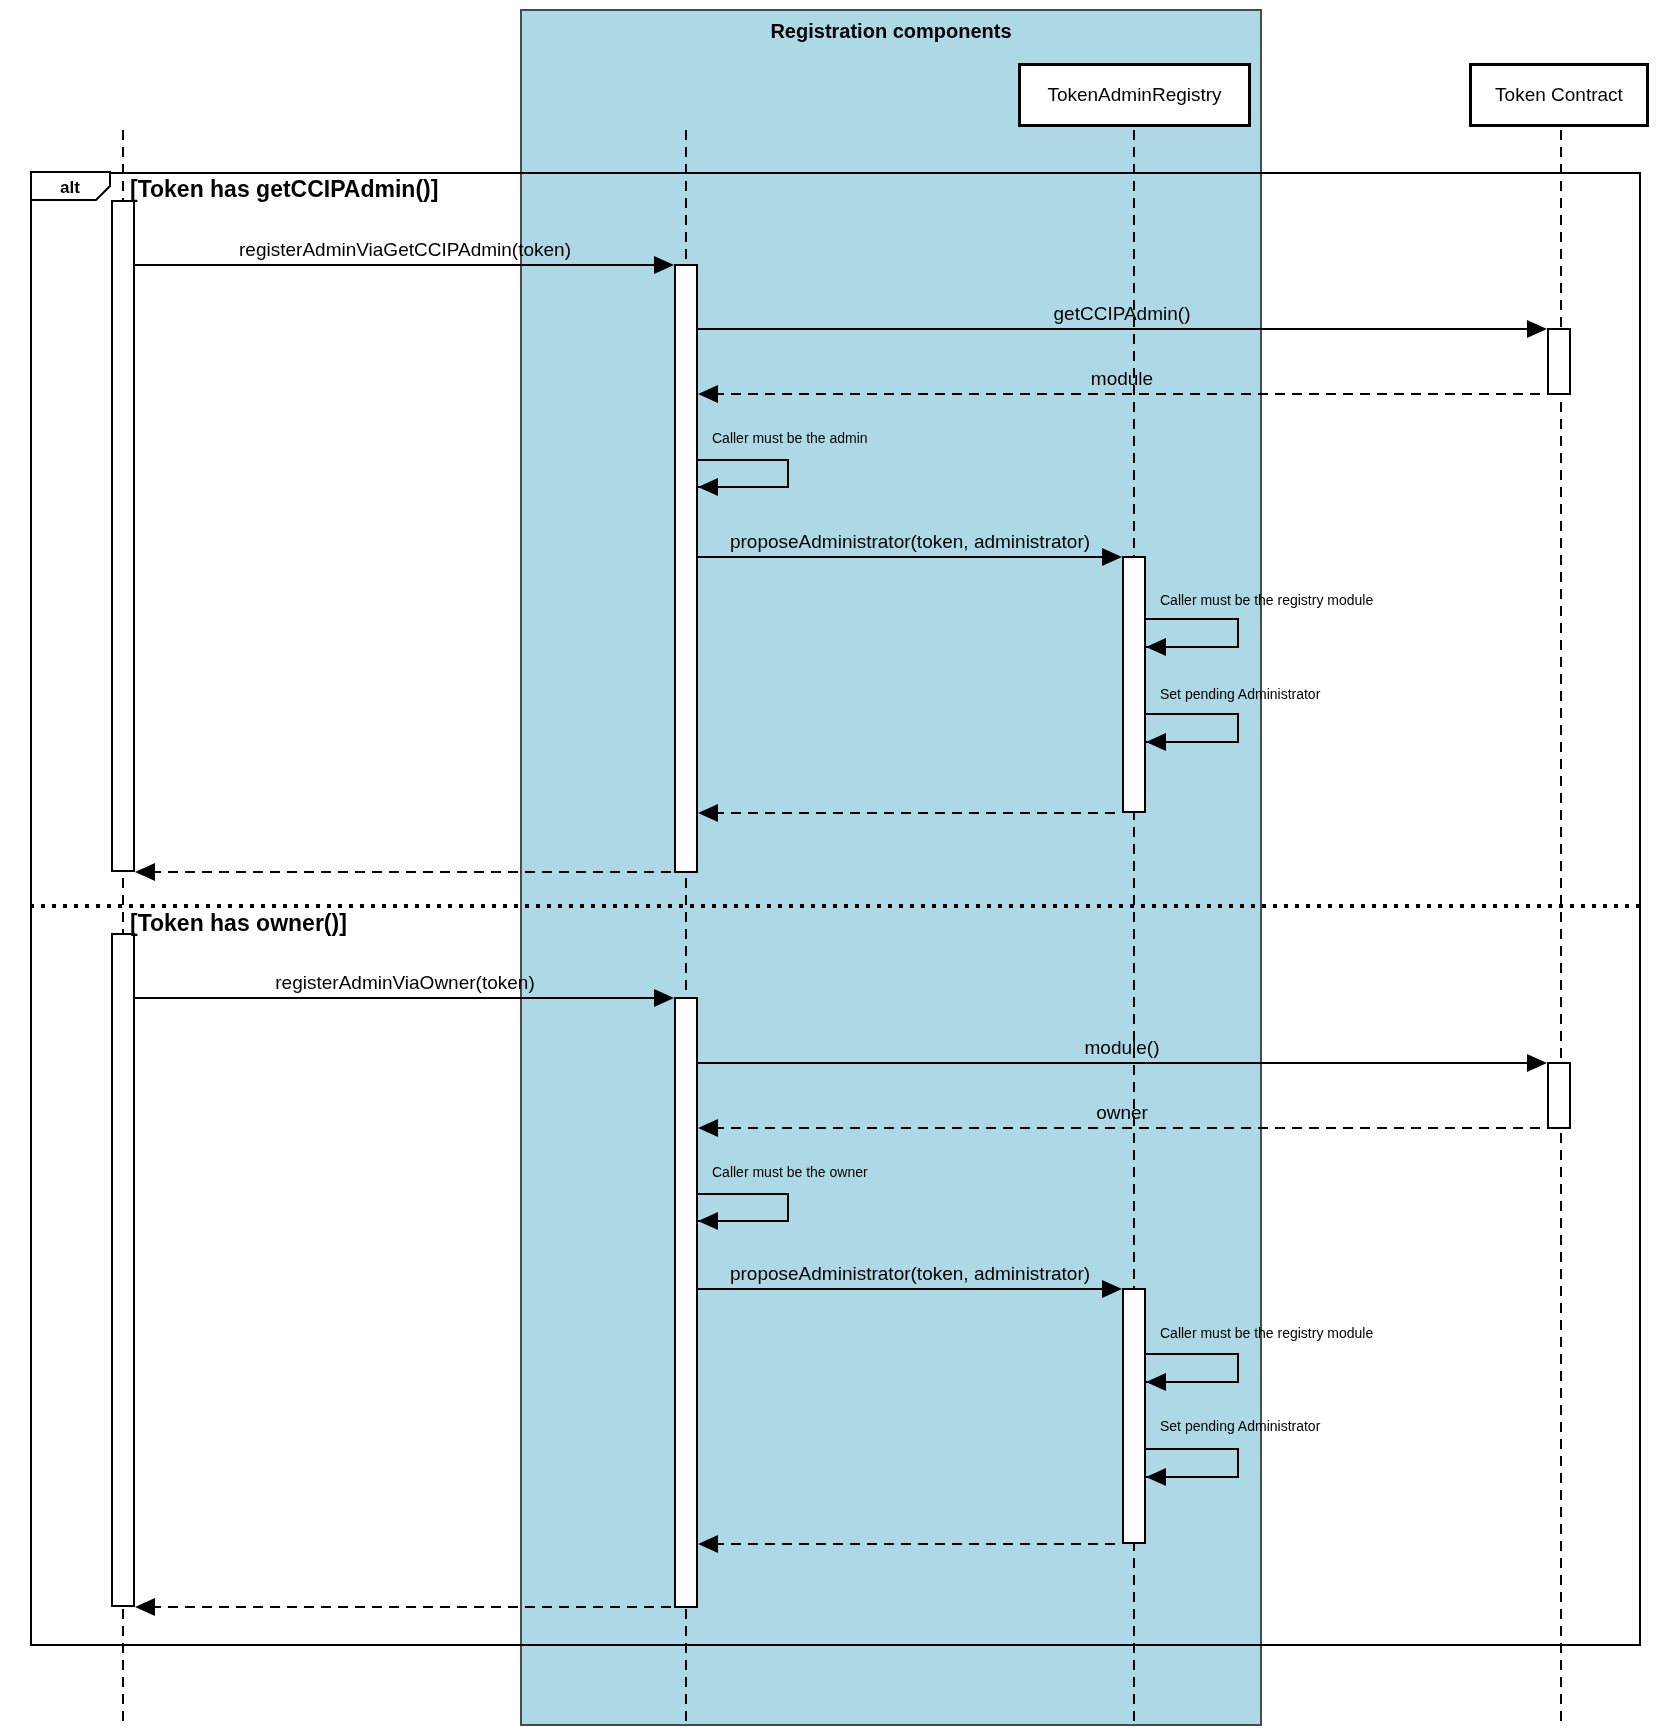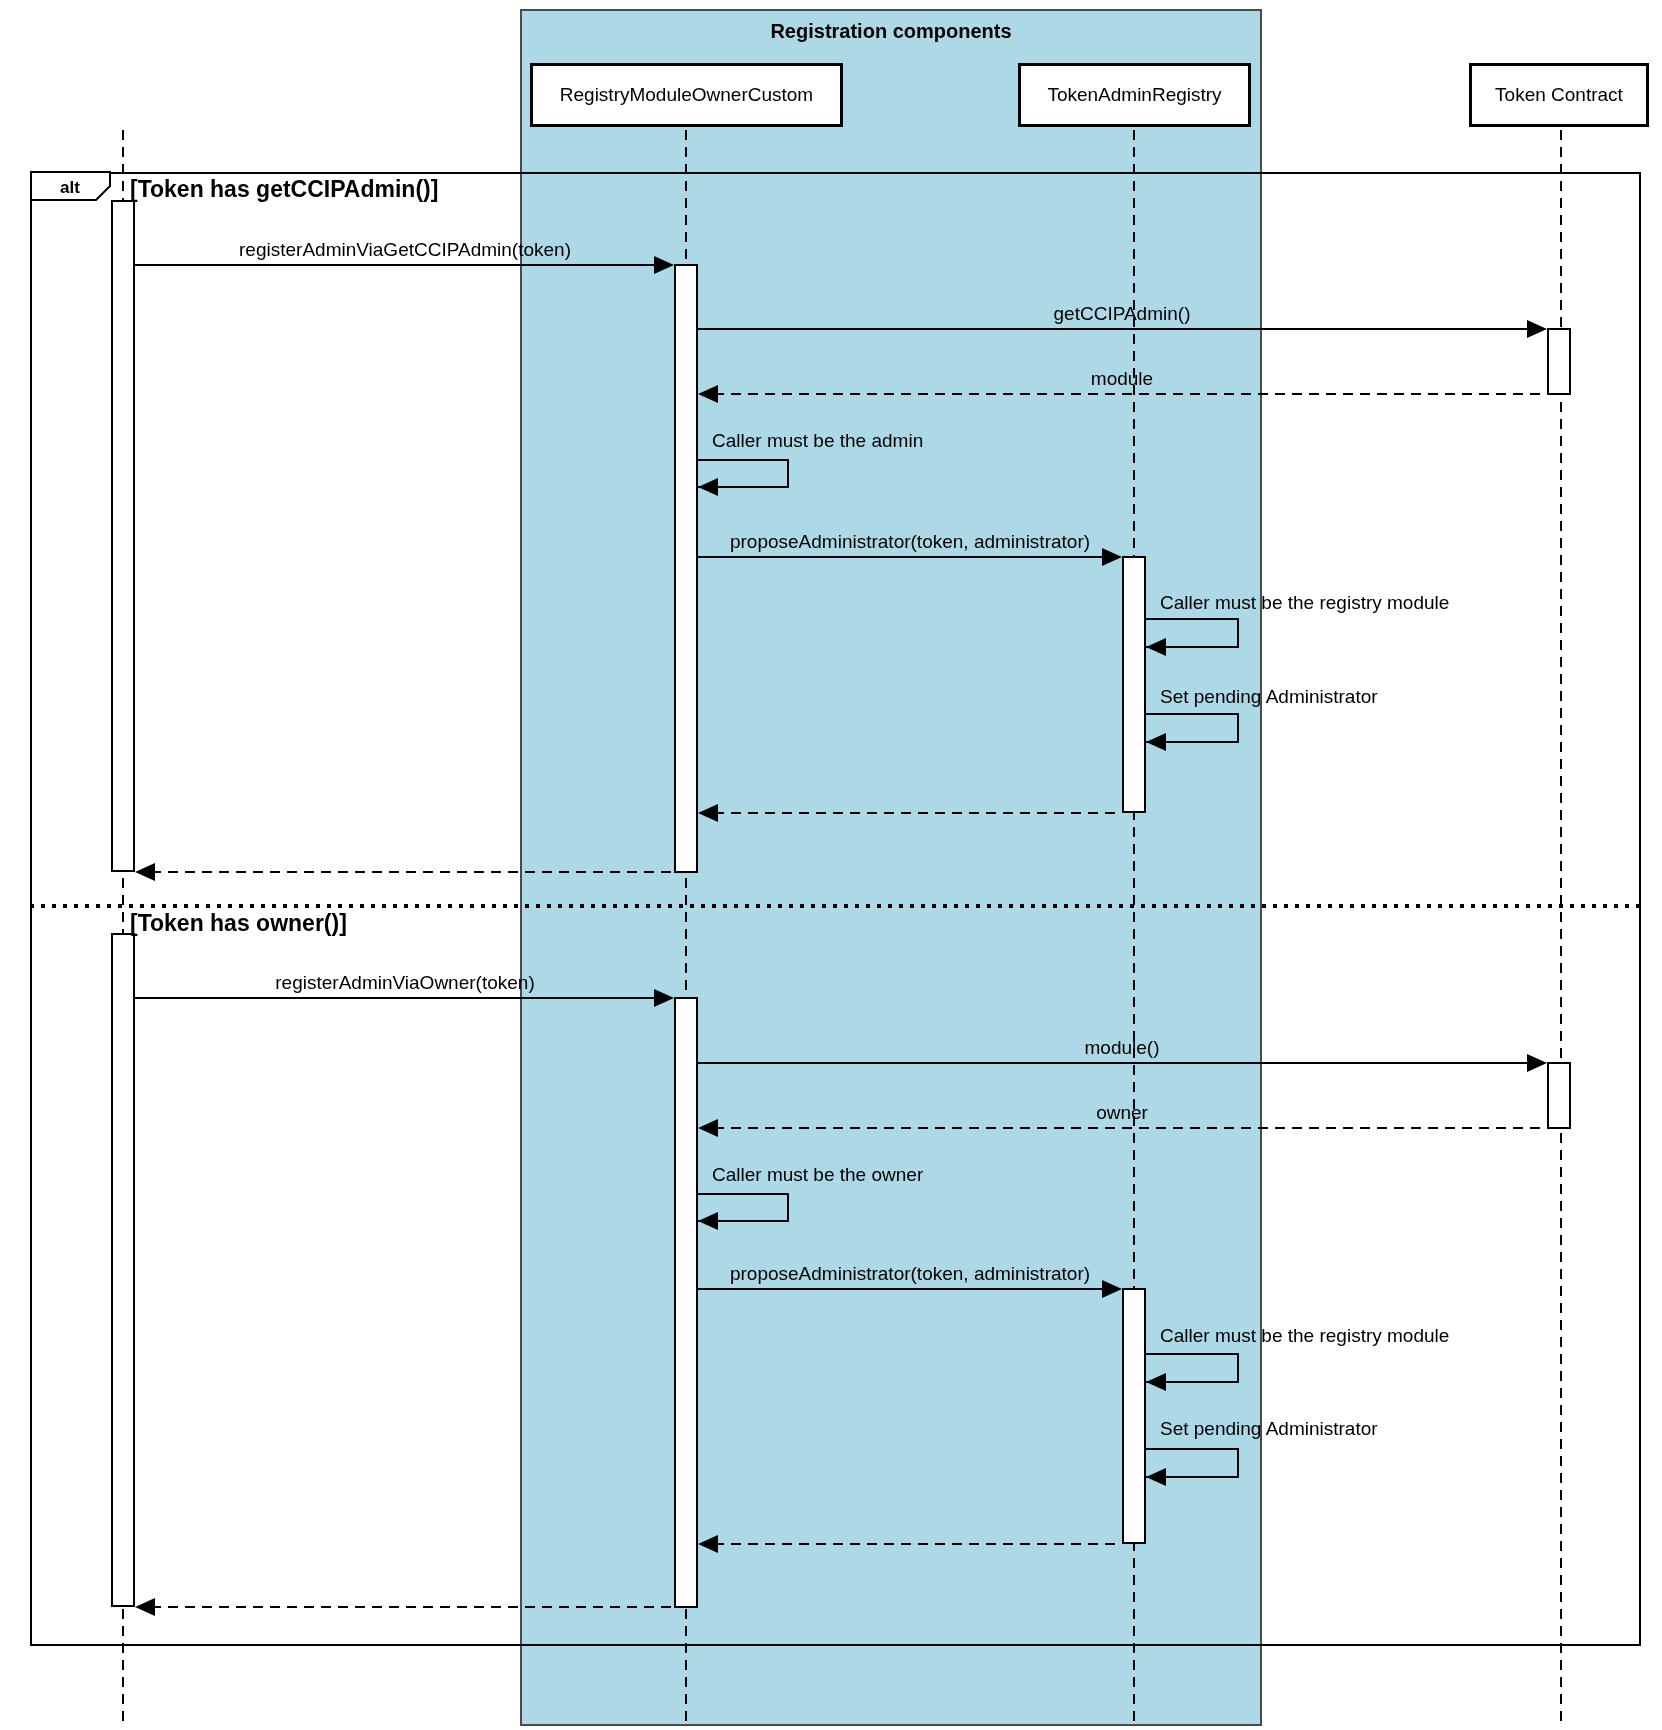--- a/index.html
+++ b/index.html
@@ -20,38 +20,35 @@
   .act{width:24px;background:#fff;border:2px solid #000;box-sizing:border-box;z-index:5;}
   .line{height:2px;background:#000;z-index:6;}
   .dline{height:2px;z-index:6;
      background:repeating-linear-gradient(to right,#000 0 10px,transparent 10px 17px);}
   .ar{width:0;height:0;border-top:9px solid transparent;border-bottom:9px solid transparent;
      border-left:20px solid #000;z-index:6;}
   .al{width:0;height:0;border-top:9px solid transparent;border-bottom:9px solid transparent;
      border-right:20px solid #000;z-index:6;}
   .loop{border:2px solid #000;border-left:none;box-sizing:border-box;z-index:6;}
   .ml{font-size:19px;white-space:nowrap;transform:translateX(-50%);z-index:7;}
-  .sl{font-size:19px;white-space:nowrap;z-index:7;}
+  .sl{font-size:14px;white-space:nowrap;z-index:7;}
 </style>
 </head>
 <body>
 
 <div id="stage">
 
   <div class="abs region" style="left:520px;top:9px;width:742px;height:1717px;"></div>
   <div class="abs title" style="left:891px;top:20px;">Registration components</div>
 
   <div class="abs lifeline" style="left:122px;top:130px;height:1592px;"></div>
   <div class="abs lifeline" style="left:685px;top:130px;height:1592px;"></div>
   <div class="abs lifeline" style="left:1133px;top:130px;height:1592px;"></div>
   <div class="abs lifeline" style="left:1560px;top:130px;height:1592px;"></div>
 
-  <div class="abs actor" style="left:530px;top:63px;width:313px;height:64px;">
-    <span>RegistryModuleOwnerCustom</span>
-  </div>
   <div class="abs actor" style="left:1018px;top:63px;width:233px;height:64px;">
     <span>TokenAdminRegistry</span>
   </div>
   <div class="abs actor" style="left:1469px;top:63px;width:180px;height:64px;">
     <span>Token Contract</span>
   </div>
 
   <div class="abs frame" style="left:30px;top:172px;width:1611px;height:1474px;"></div>
   <svg class="abs pentagon" style="left:30px;top:171px;" width="82" height="31">
     <path d="M1,1 H80 V15 L66,29 H1 Z" fill="#ffffff" stroke="#000000" stroke-width="2"></path>

